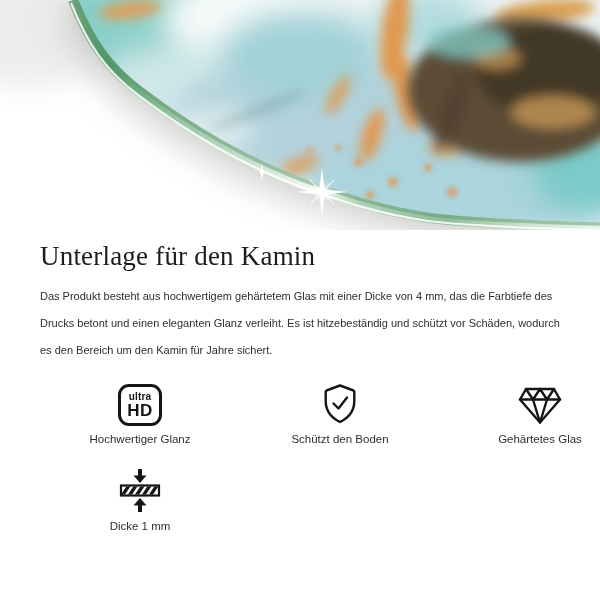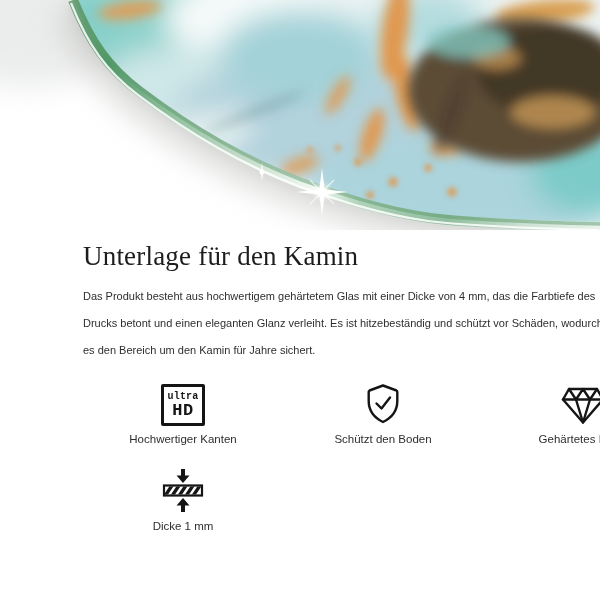--- a/index.html
+++ b/index.html
@@ -3,21 +3,21 @@
 <meta charset="utf-8">
 <style>
   html,body{margin:0;padding:0;}
   body{
     width:600px;height:600px;overflow:hidden;background:#ffffff;
     font-family:"Liberation Sans",sans-serif;
     position:relative;
   }
   .hero{width:600px;height:230px;position:relative;overflow:hidden;}
   .hero svg{display:block;}
-  .content{padding:0 40px;margin-left:43px;}
+  .content{padding:0 40px;}
   h1.title{
     margin:8px 0 0 0;
     font-family:"Liberation Serif",serif;
     font-weight:400;
     font-size:27px;line-height:36px;
     color:var(--text-dark,#1d1d1d);
     letter-spacing:.2px;
   }
   p.desc{
     margin:9px 0 0 0;
@@ -36,23 +36,23 @@
   }
   .icon-box{
     height:50px;display:flex;align-items:flex-end;justify-content:center;
   }
   .feature .label{
     margin-top:7px;
     font-size:11.5px;color:var(--text-body,#2e2e2e);
     text-align:center;white-space:nowrap;
   }
   .uhd-box{
-    width:38px;height:36px;border:3px solid #141414;border-radius:2px;
+    width:38px;height:36px;border:3px solid #141414;border-radius:11px;
     display:flex;flex-direction:column;align-items:center;justify-content:center;
-    color:#141414;background:#fff;font-family:Liberation Mono, monospace;
+    color:#141414;background:#fff;
   }
   .uhd-top{font-size:10px;font-weight:bold;line-height:10px;letter-spacing:.2px;}
   .uhd-bottom{font-size:17px;font-weight:bold;line-height:17px;letter-spacing:.5px;}
   .ic{stroke:#151515;fill:none;stroke-width:2.4;stroke-linecap:round;stroke-linejoin:round;}
 </style>
 </head>
 <body>
 
 <div class="hero">
   <svg width="600" height="230" viewBox="0 0 600 230">
@@ -159,21 +159,21 @@
   <div class="features">
 
 
     <div class="feature">
       <div class="icon-box">
         <div class="uhd-box">
           <span class="uhd-top">ultra</span>
           <span class="uhd-bottom">HD</span>
         </div>
       </div>
-      <div class="label">Hochwertiger Kanten</div>
+      <div class="label">Hochwertiger Glanz</div>
     </div>
 
     <div class="feature">
       <div class="icon-box">
         <svg width="44" height="44" viewBox="0 0 44 44">
           <path class="ic" d="M22,3.5 L35.5,8.5 C36,8.7 36.3,9.1 36.3,9.7 L36.3,19 C36.3,29.5 29.5,36.3 22,40 C14.5,36.3 7.7,29.5 7.7,19 L7.7,9.7 C7.7,9.1 8,8.7 8.5,8.5 Z"></path>
           <path class="ic" d="M15.5,21.5 L20.5,26.5 L29,15.5" stroke-width="2.6"></path>
         </svg>
       </div>
       <div class="label">Schützt den Boden</div>
@@ -183,21 +183,21 @@
       <div class="icon-box">
         <svg width="46" height="42" viewBox="0 0 46 42">
           <g class="ic" stroke-width="2.1">
             <path d="M9,5 L37,5 L43,15.5 L23,38.5 L3,15.5 Z"></path>
             <path d="M3,15.5 L43,15.5"></path>
             <path d="M9,5 L16,15.5 L23,5 L30,15.5 L37,5"></path>
             <path d="M16,15.5 L23,38.5 L30,15.5"></path>
           </g>
         </svg>
       </div>
-      <div class="label">Gehärtetes Dicke</div>
+      <div class="label">Gehärtetes Glas</div>
     </div>
 
 
     <div class="feature">
       <div class="icon-box">
         <svg width="44" height="46" viewBox="0 0 44 46">
           <defs>
               <clipPath id="barClip">
                 <rect x="4" y="19.5" width="36" height="8"></rect>
               </clipPath>

